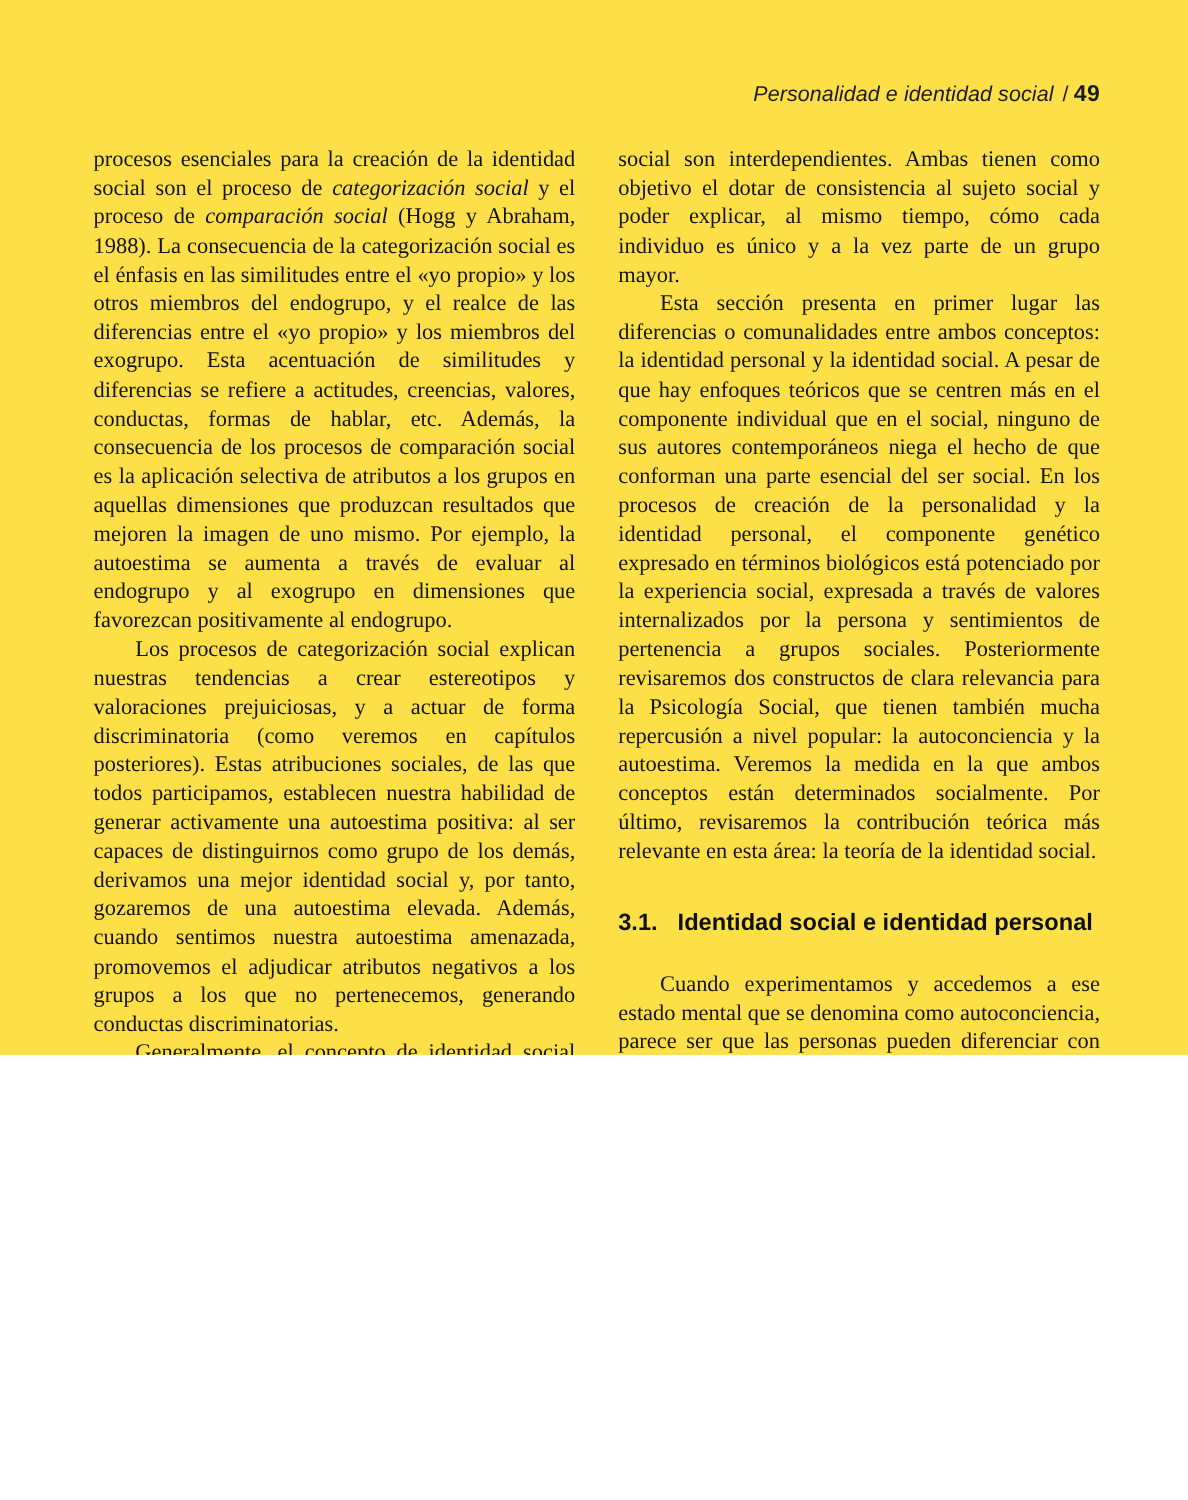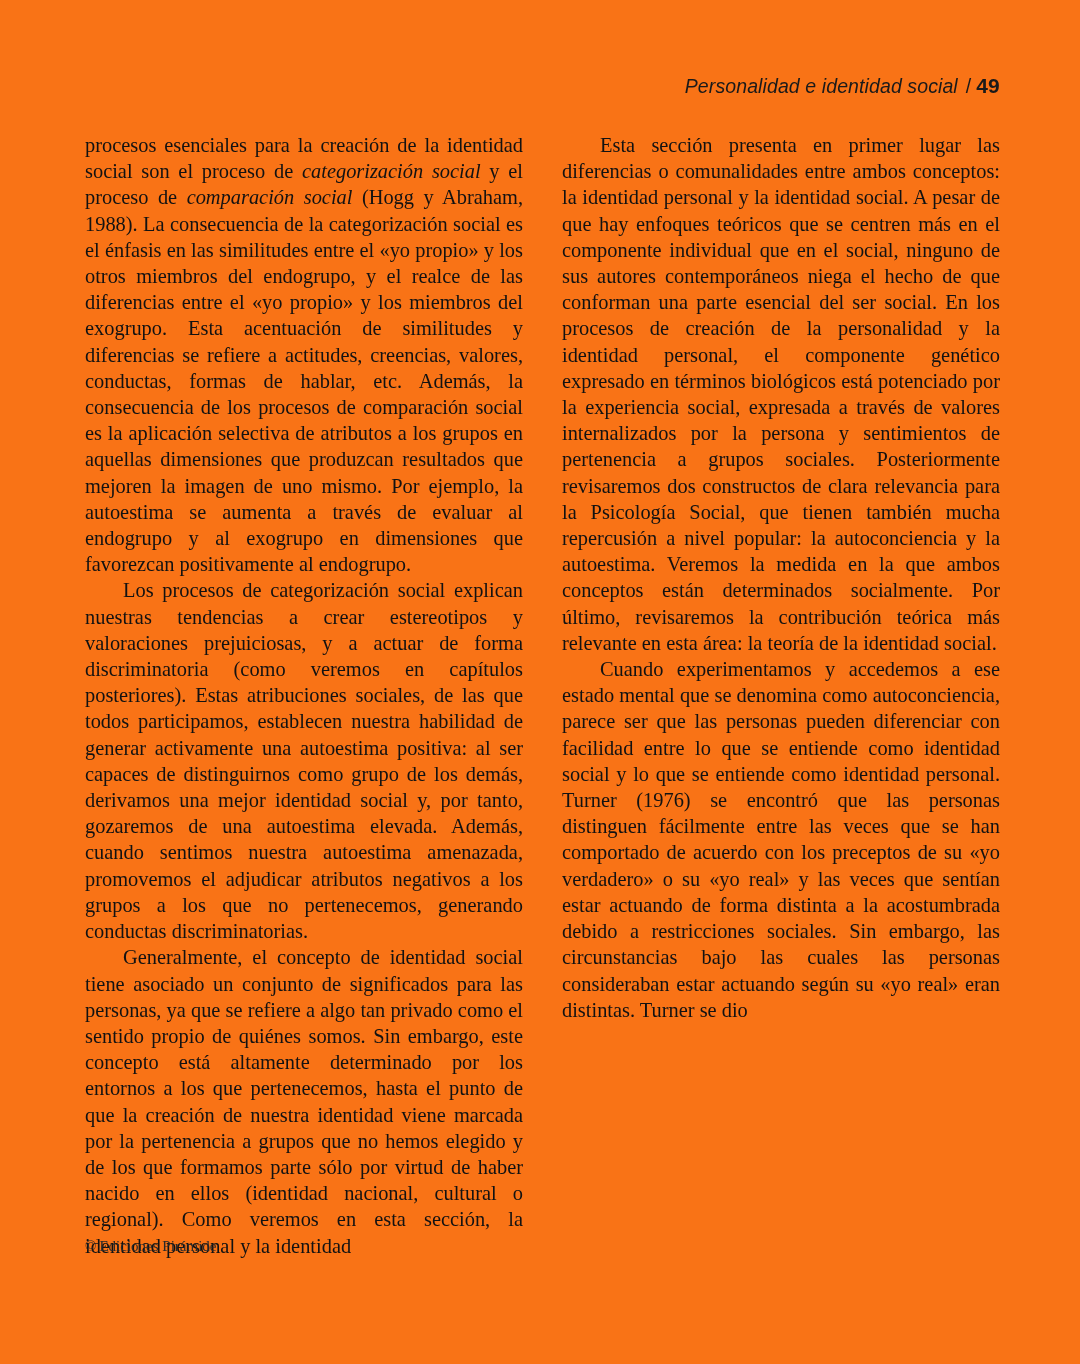--- a/index.html
+++ b/index.html
@@ -5,23 +5,23 @@
 <style>
   html, body {
     margin: 0;
     padding: 0;
     background: #ffffff;
   }
 
   .page {
     position: relative;
     width: 1080px;
-    height: 1364px;
+    height: 959px;
     margin: 0 auto;
-    background: #f97316;
+    background: #fde047;
     overflow: hidden;
     box-sizing: border-box;
   }
 
   
   .running-head {
     position: absolute;
     top: 74px;
     left: 85px;
     width: 915px;
@@ -133,21 +133,23 @@
 
   <div class="columns">
 
     <div class="col" id="left-col">
         <p class="para"><span>procesos esenciales para la creación de la identidad social son el proceso de </span><em>categorización social</em><span> y el proceso de </span><em>comparación social</em><span> (Hogg y Abraham, 1988). La consecuencia de la categorización social es el énfasis en las similitudes entre el «yo propio» y los otros miembros del endogrupo, y el realce de las diferencias entre el «yo propio» y los miembros del exogrupo. Esta acentuación de similitudes y diferencias se refiere a actitudes, creencias, valores, conductas, formas de hablar, etc. Además, la consecuencia de los procesos de comparación social es la aplicación selectiva de atributos a los grupos en aquellas dimensiones que produzcan resultados que mejoren la imagen de uno mismo. Por ejemplo, la autoestima se aumenta a través de evaluar al endogrupo y al exogrupo en dimensiones que favorezcan positivamente al endogrupo.</span></p>
         <p class="para indent"><span>Los procesos de categorización social explican nuestras tendencias a crear estereotipos y valoraciones prejuiciosas, y a actuar de forma discriminatoria (como veremos en capítulos posteriores). Estas atribuciones sociales, de las que todos participamos, establecen nuestra habilidad de generar activamente una autoestima positiva: al ser capaces de distinguirnos como grupo de los demás, derivamos una mejor identidad social y, por tanto, gozaremos de una autoestima elevada. Además, cuando sentimos nuestra autoestima amenazada, promovemos el adjudicar atributos negativos a los grupos a los que no pertenecemos, generando conductas discriminatorias.</span></p>
         <p class="para indent"><span>Generalmente, el concepto de identidad social tiene asociado un conjunto de significados para las personas, ya que se refiere a algo tan privado como el sentido propio de quiénes somos. Sin embargo, este concepto está altamente determinado por los entornos a los que pertenecemos, hasta el punto de que la creación de nuestra identidad viene marcada por la pertenencia a grupos que no hemos elegido y de los que formamos parte sólo por virtud de haber nacido en ellos (identidad nacional, cultural o regional). Como veremos en esta sección, la identidad personal y la identidad</span></p>
       </div>
 
     <div class="col" id="right-col">
+        <p class="para"><span>social son interdependientes. Ambas tienen como objetivo el dotar de consistencia al sujeto social y poder explicar, al mismo tiempo, cómo cada individuo es único y a la vez parte de un grupo mayor.</span></p>
         <p class="para indent"><span>Esta sección presenta en primer lugar las diferencias o comunalidades entre ambos conceptos: la identidad personal y la identidad social. A pesar de que hay enfoques teóricos que se centren más en el componente individual que en el social, ninguno de sus autores contemporáneos niega el hecho de que conforman una parte esencial del ser social. En los procesos de creación de la personalidad y la identidad personal, el componente genético expresado en términos biológicos está potenciado por la experiencia social, expresada a través de valores internalizados por la persona y sentimientos de pertenencia a grupos sociales. Posteriormente revisaremos dos constructos de clara relevancia para la Psicología Social, que tienen también mucha repercusión a nivel popular: la autoconciencia y la autoestima. Veremos la medida en la que ambos conceptos están determinados socialmente. Por último, revisaremos la contribución teórica más relevante en esta área: la teoría de la identidad social.</span></p>
+        <h2 class="section-heading"><span class="sh-num">3.1.</span><span class="sh-title">Identidad social e identidad personal</span></h2>
         <p class="para indent"><span>Cuando experimentamos y accedemos a ese estado mental que se denomina como autoconciencia, parece ser que las personas pueden diferenciar con facilidad entre lo que se entiende como identidad social y lo que se entiende como identidad personal. Turner (1976) se encontró que las personas distinguen fácilmente entre las veces que se han comportado de acuerdo con los preceptos de su «yo verdadero» o su «yo real» y las veces que sentían estar actuando de forma distinta a la acostumbrada debido a restricciones sociales. Sin embargo, las circunstancias bajo las cuales las personas consideraban estar actuando según su «yo real» eran distintas. Turner se dio</span></p>
       </div>
 
   </div>
 
   <div class="footer">
     <span class="copy-mark">©</span><span>Ediciones Pirámide</span>
   </div>
 
 </div>

